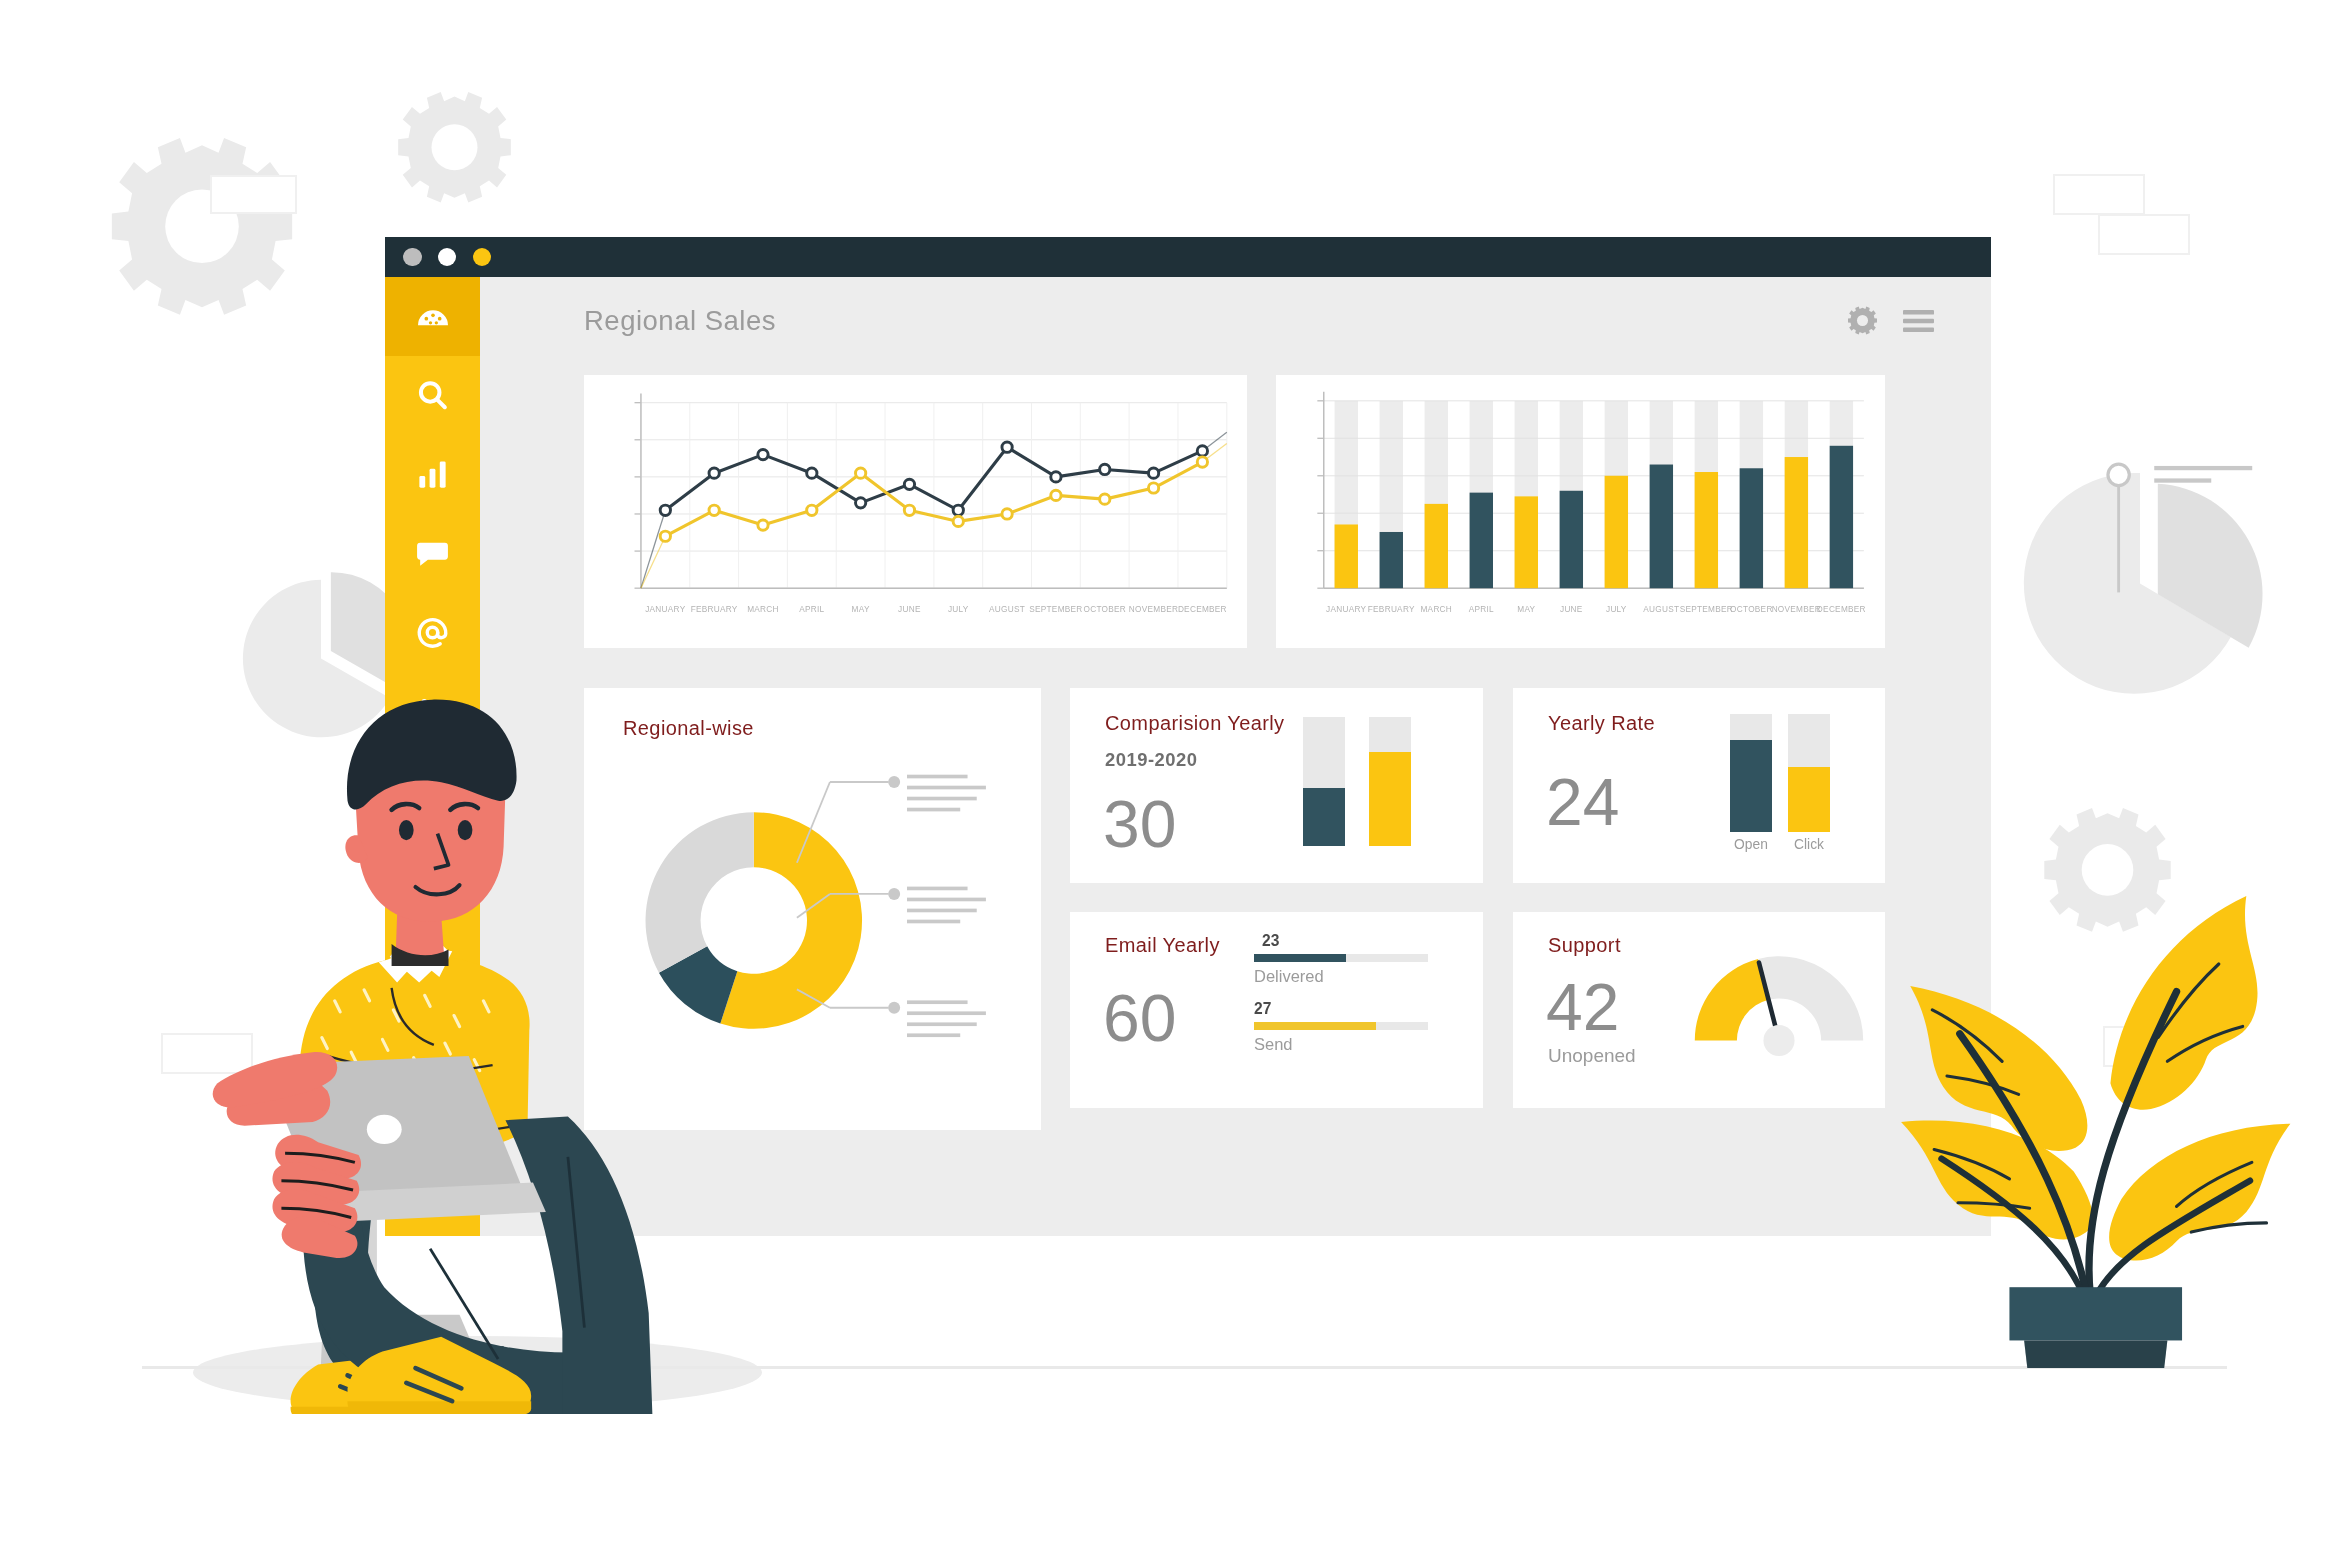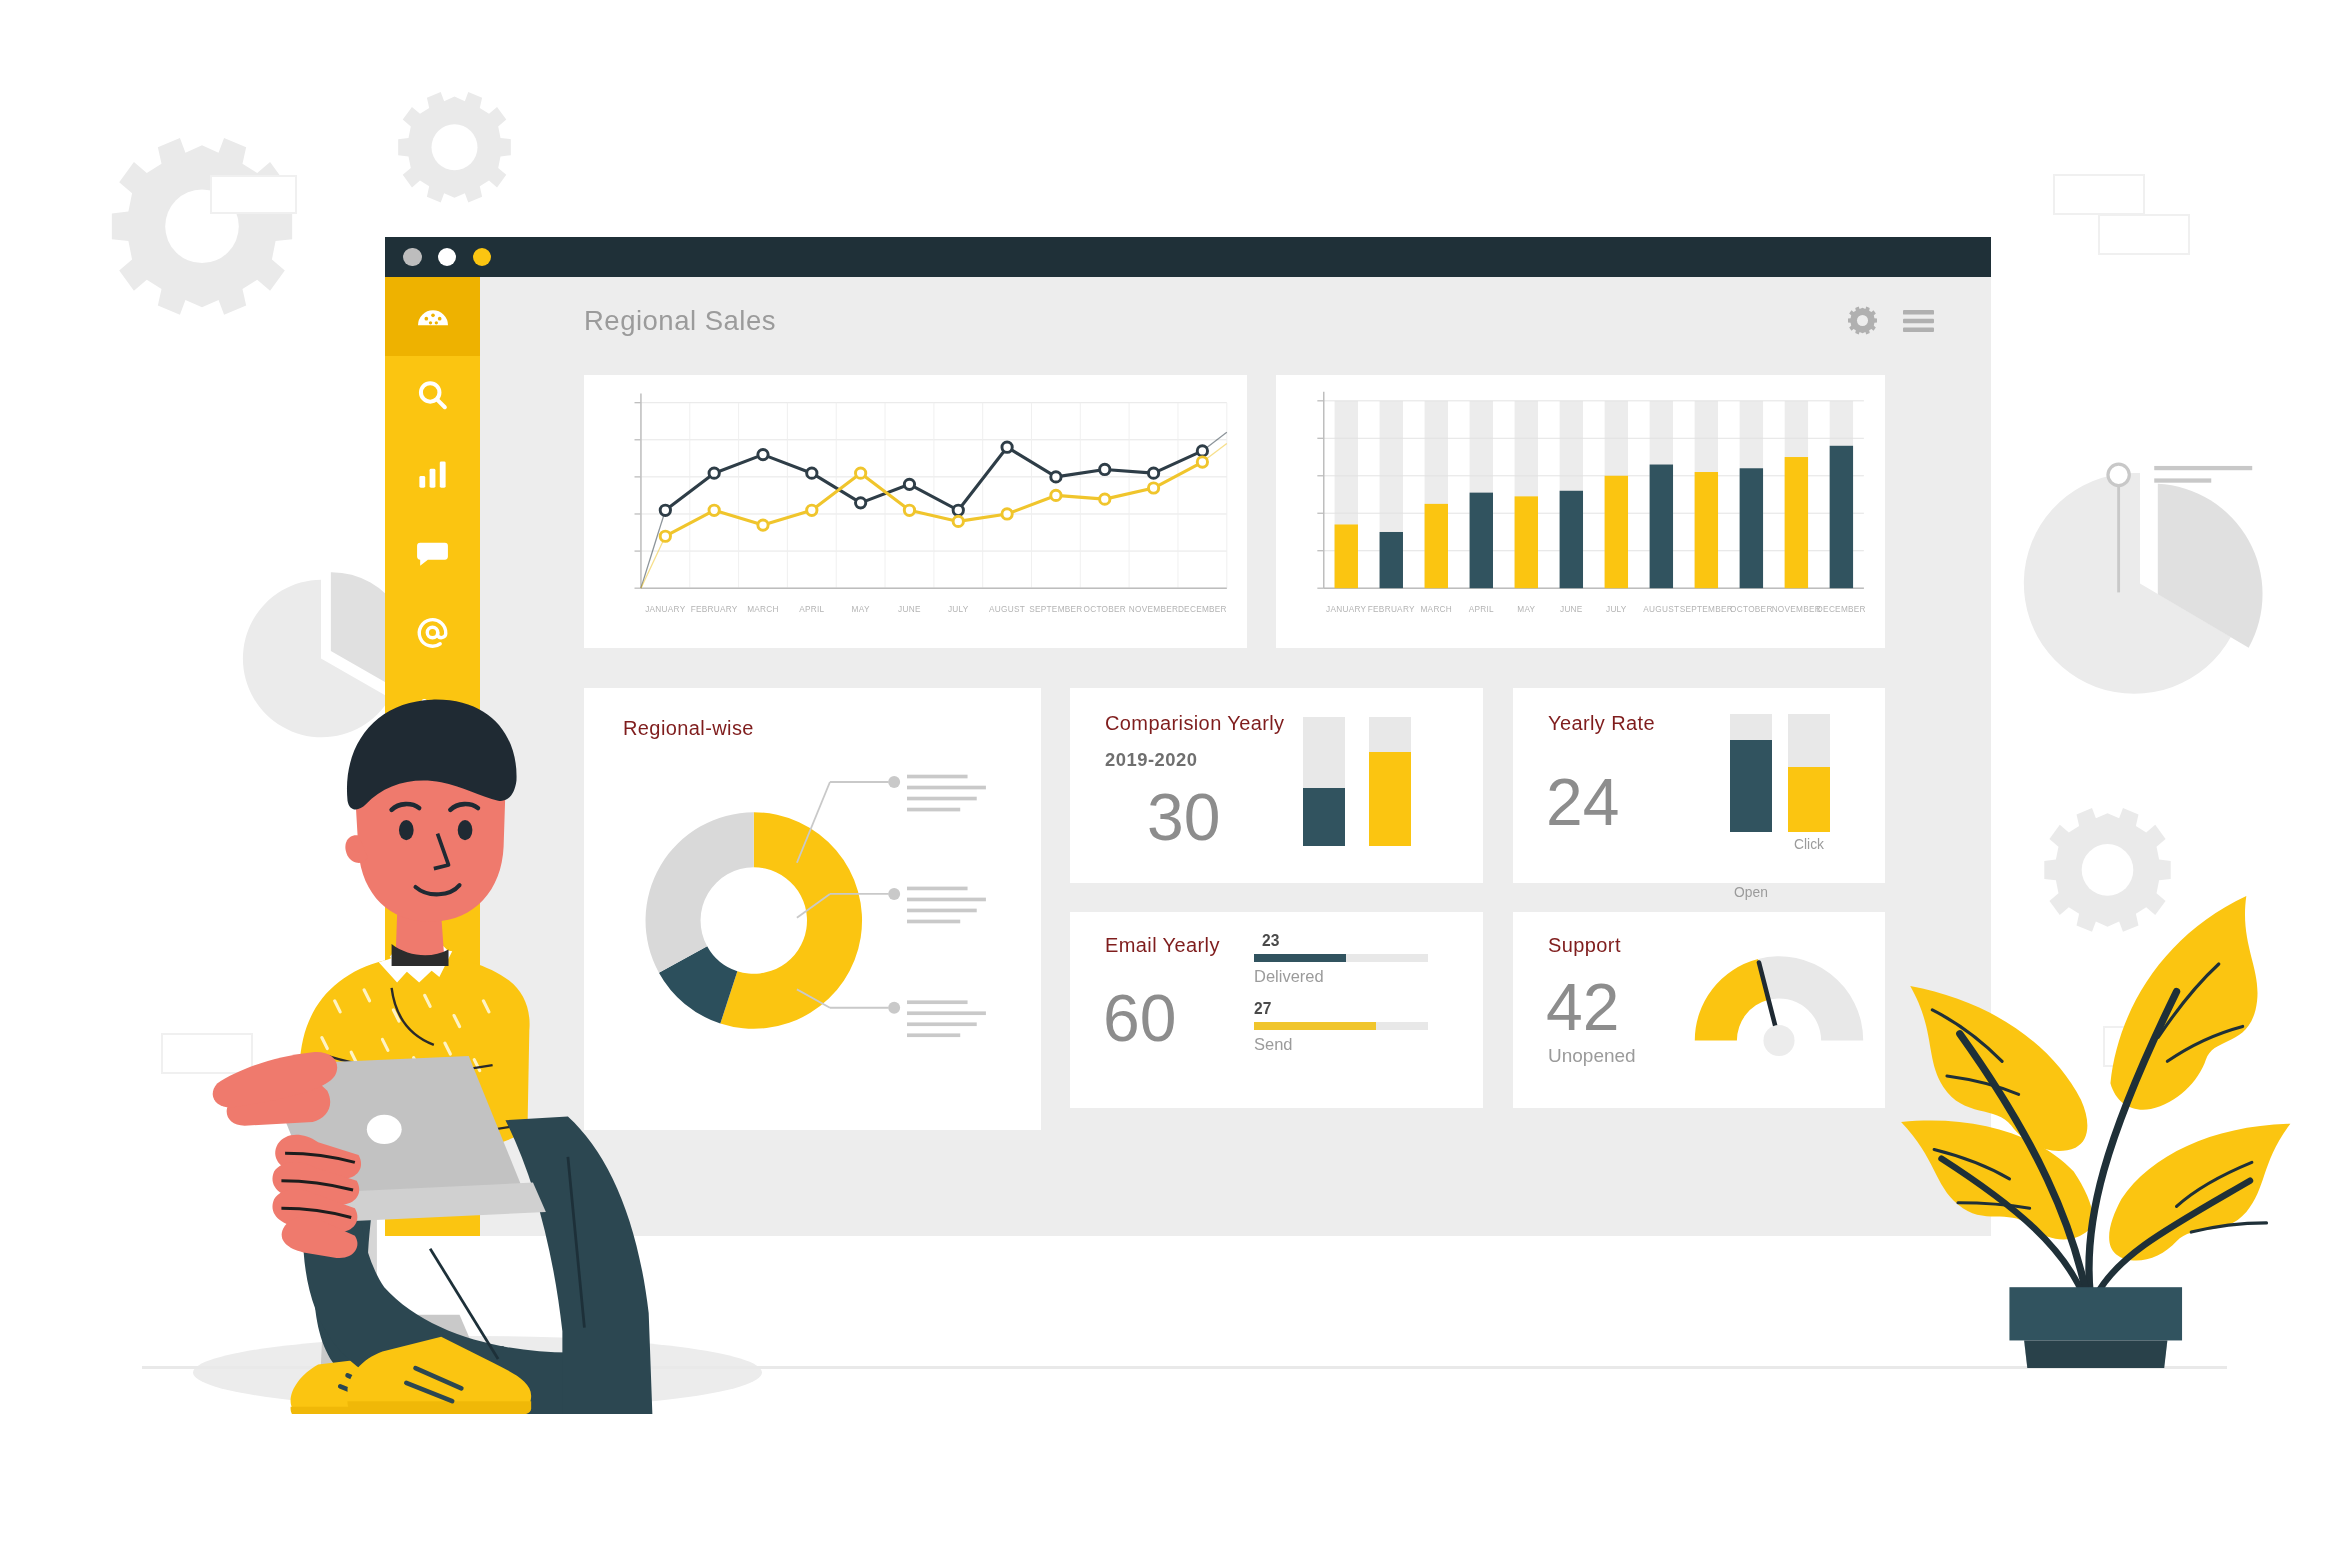--- a/index.html
+++ b/index.html
@@ -360,37 +360,37 @@
           <rect x="352" y="262" width="66" height="4" fill="#c9c9c9"></rect>
           <rect x="352" y="274" width="86" height="4" fill="#c9c9c9"></rect>
           <rect x="352" y="286" width="76" height="4" fill="#c9c9c9"></rect>
           <rect x="352" y="298" width="58" height="4" fill="#c9c9c9"></rect>
         </svg>
     </div>
 
     <div class="card" id="card-compare">
       <div class="card-title" style="left:35px;top:24px;">Comparision Yearly</div>
       <div class="yr-label" style="left:35px;top:61px;">2019-2020</div>
-      <div class="big-num" style="left:33px;top:96px;margin-left:44px;">30</div>
+      <div class="big-num" style="left:33px;top:103px;">30</div>
 
       <div class="vbar-track" style="left:233px;top:29px;height:129px;">
         <div class="vbar-fill" id="cmp-f1" style="background: rgb(49, 83, 95); height: 45%;"></div>
       </div>
       <div class="vbar-track" style="left:299px;top:29px;height:129px;">
         <div class="vbar-fill" id="cmp-f2" style="background: rgb(251, 197, 17); height: 73%;"></div>
       </div>
     </div>
 
     <div class="card" id="card-click">
       <div class="card-title" style="left:35px;top:24px;">Yearly Rate</div>
       <div class="big-num" style="left:33px;top:81px;">24</div>
       <div class="vbar-track" style="left:217px;top:26px;height:118px;">
         <div class="vbar-fill" id="clk-f1" style="background: rgb(49, 83, 95); height: 78%;"></div>
       </div>
-      <div class="vbar-cap" style="left:217px;top:149px;margin-top:48px;">Open</div>
+      <div class="vbar-cap" style="left:217px;top:149px;">Open</div>
       <div class="vbar-track" style="left:275px;top:26px;height:118px;">
         <div class="vbar-fill" id="clk-f2" style="background: rgb(251, 197, 17); height: 55%;"></div>
       </div>
       <div class="vbar-cap" style="left:275px;top:149px;">Click</div>
     </div>
 
     <div class="card" id="card-email">
       <div class="card-title" style="left:35px;top:22px;">Email Yearly</div>
       <div class="big-num" style="left:33px;top:73px;">60</div>
 

